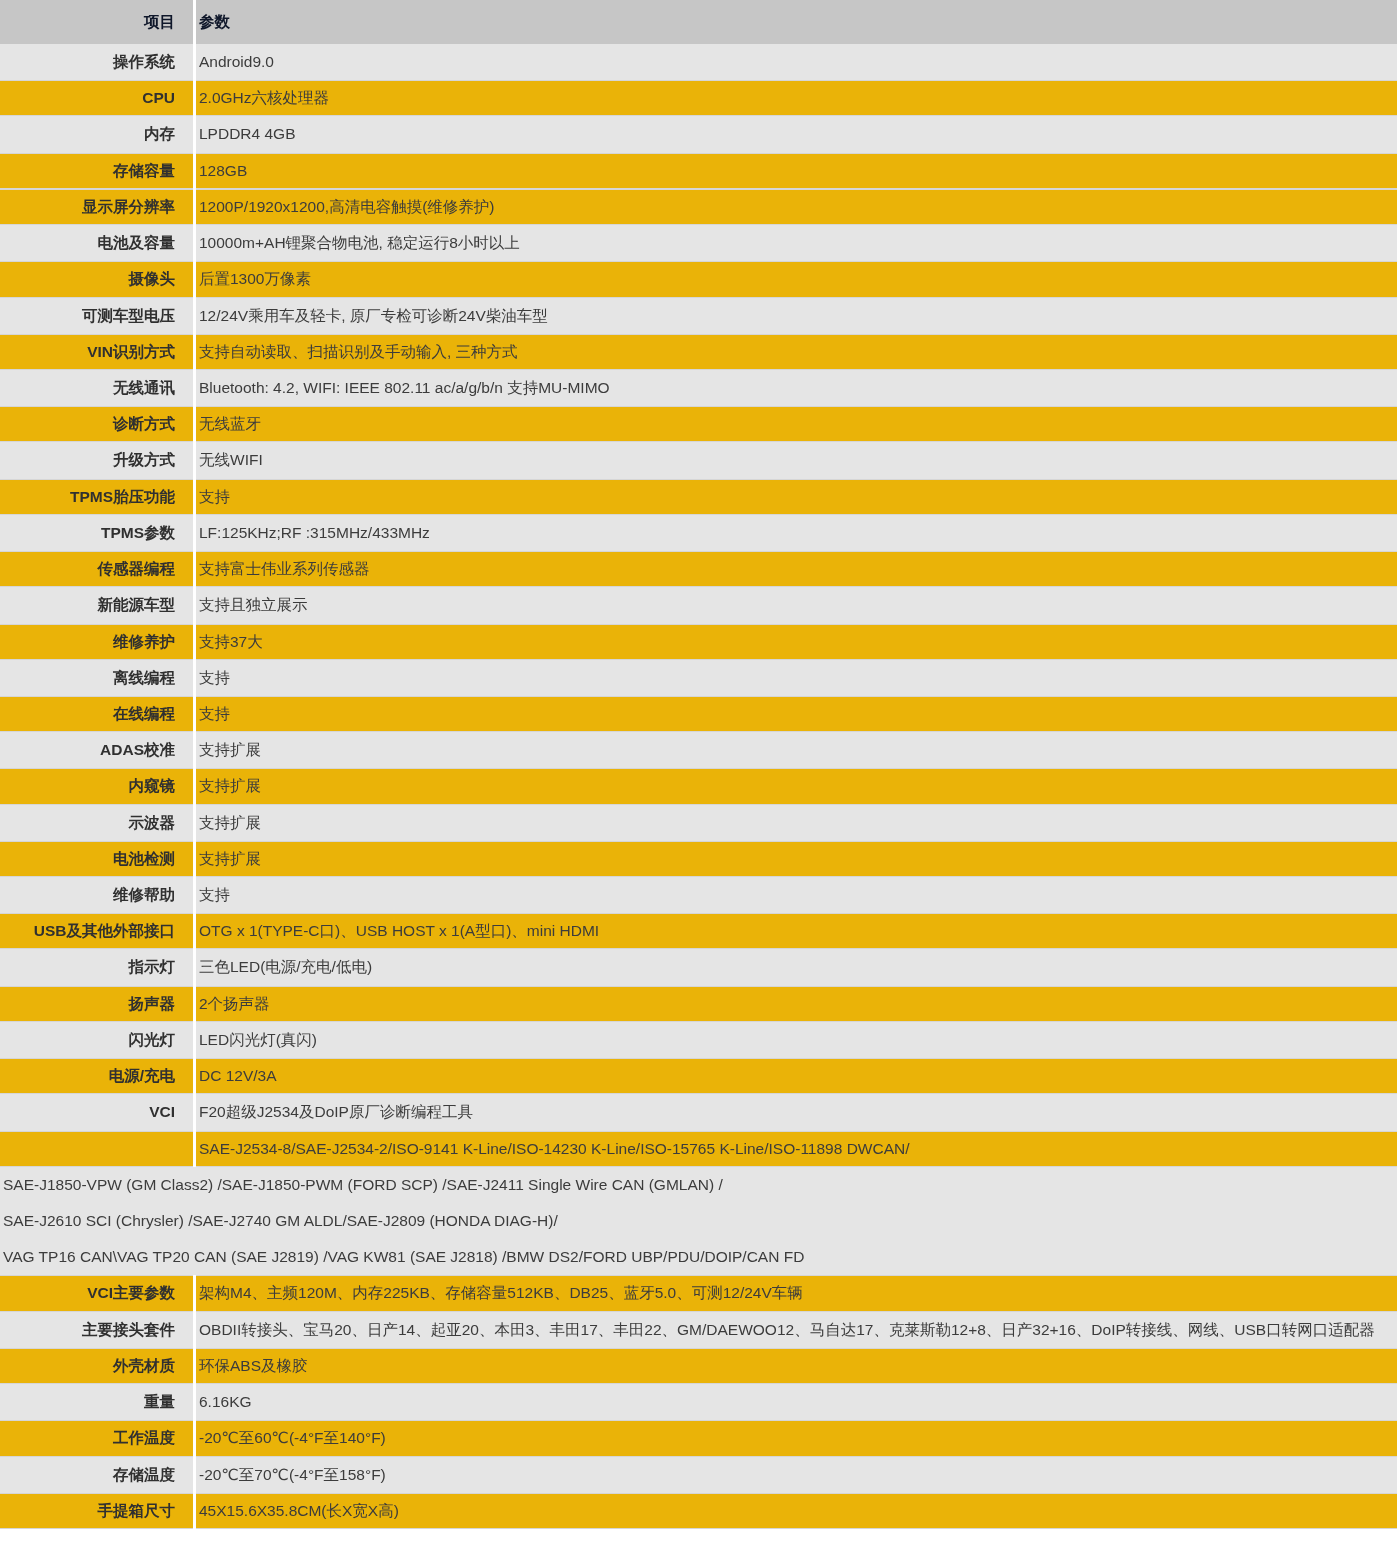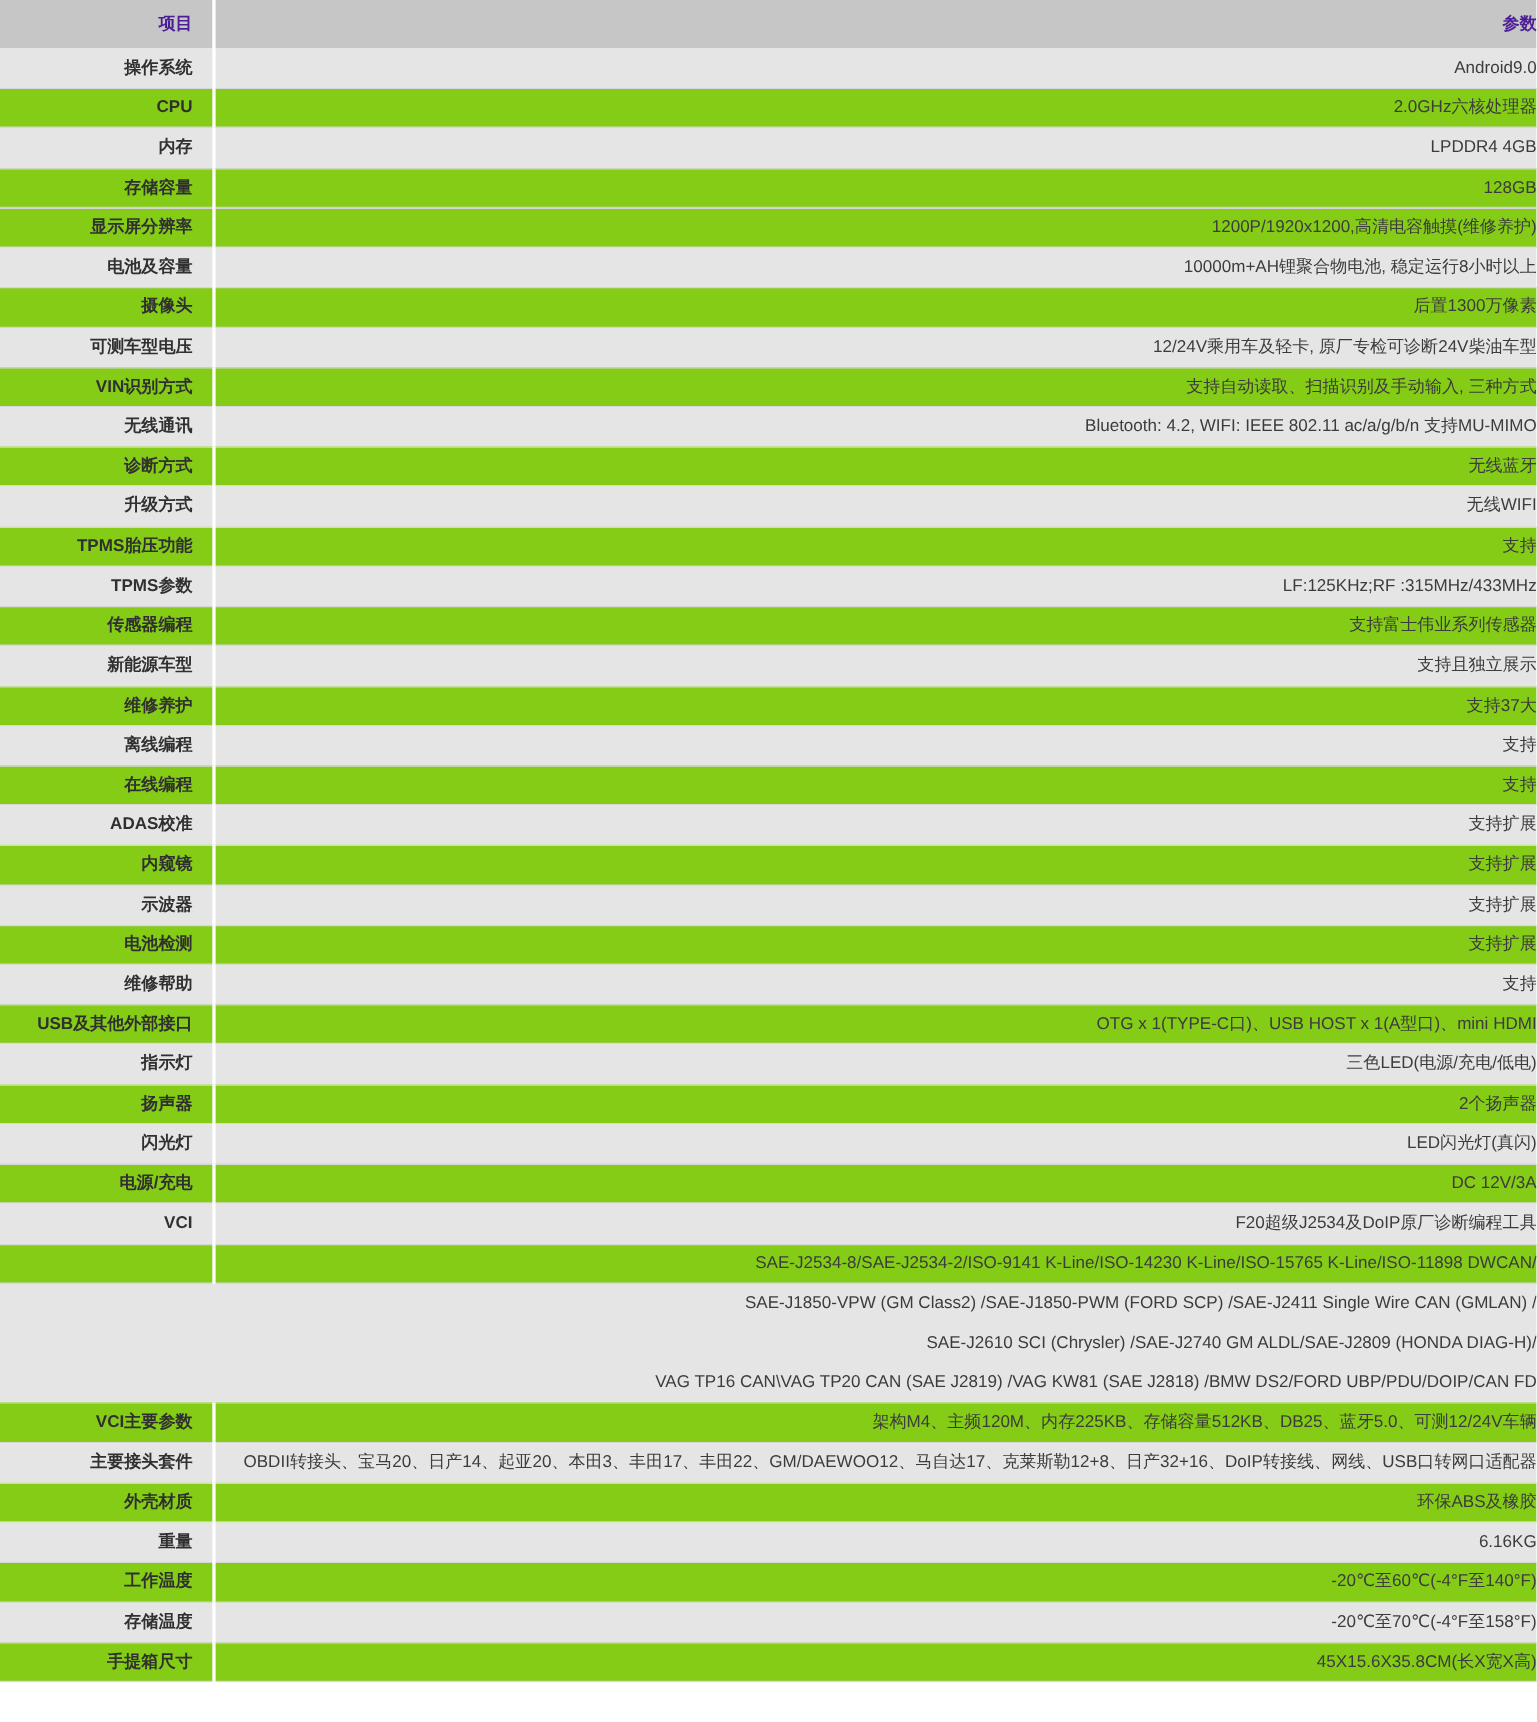--- a/index.html
+++ b/index.html
@@ -4,44 +4,44 @@
 <style>
   html,body{margin:0;padding:0;background:#ffffff;}
   .page{
     width:1397px;height:1565px;overflow:hidden;background:#ffffff;
     font-family:"Liberation Sans","DejaVu Sans",sans-serif;
     -webkit-font-smoothing:antialiased;
   }
   .row{display:flex;width:100%;}
   .row.white{background:#e5e5e5;}
   .row.gray{
-    background:#84cc16;
+    background:#eab308;
     box-shadow:inset 0 1px 0 #d6d6d6, inset 0 -1px 0 #d6d6d6;
   }
   .row.header{
     background:#c6c6c6;height:44px;
   }
   .cell{box-sizing:border-box;}
   .cell.label{
     flex:0 0 196px;width:196px;
     text-align:right;padding-right:18px;
     border-right:3px solid #ffffff;
     font-weight:700;color:#303030;
     font-size:15.5px;
   }
   .cell.value{
     flex:1 1 auto;
-    padding-left:13px;
-    color:#3c3c3c;font-size:15.5px;text-align:right;
+    padding-left:3px;
+    color:#3c3c3c;font-size:15.5px;
   }
   .line{
     display:block;height:36.22px;line-height:36.22px;
     white-space:nowrap;overflow:visible;
   }
-  .row.header .line{height:44px;line-height:44px;font-weight:700;color:#4c1d95;}
+  .row.header .line{height:44px;line-height:44px;font-weight:700;color:#0f172a;}
   .row.header .cell.value .line{font-weight:700;}
 </style>
 </head>
 <body>
 
 <div class="page">
   <div class="row header">
     <div class="cell label">
       <span class="line">项目</span>
     </div>

